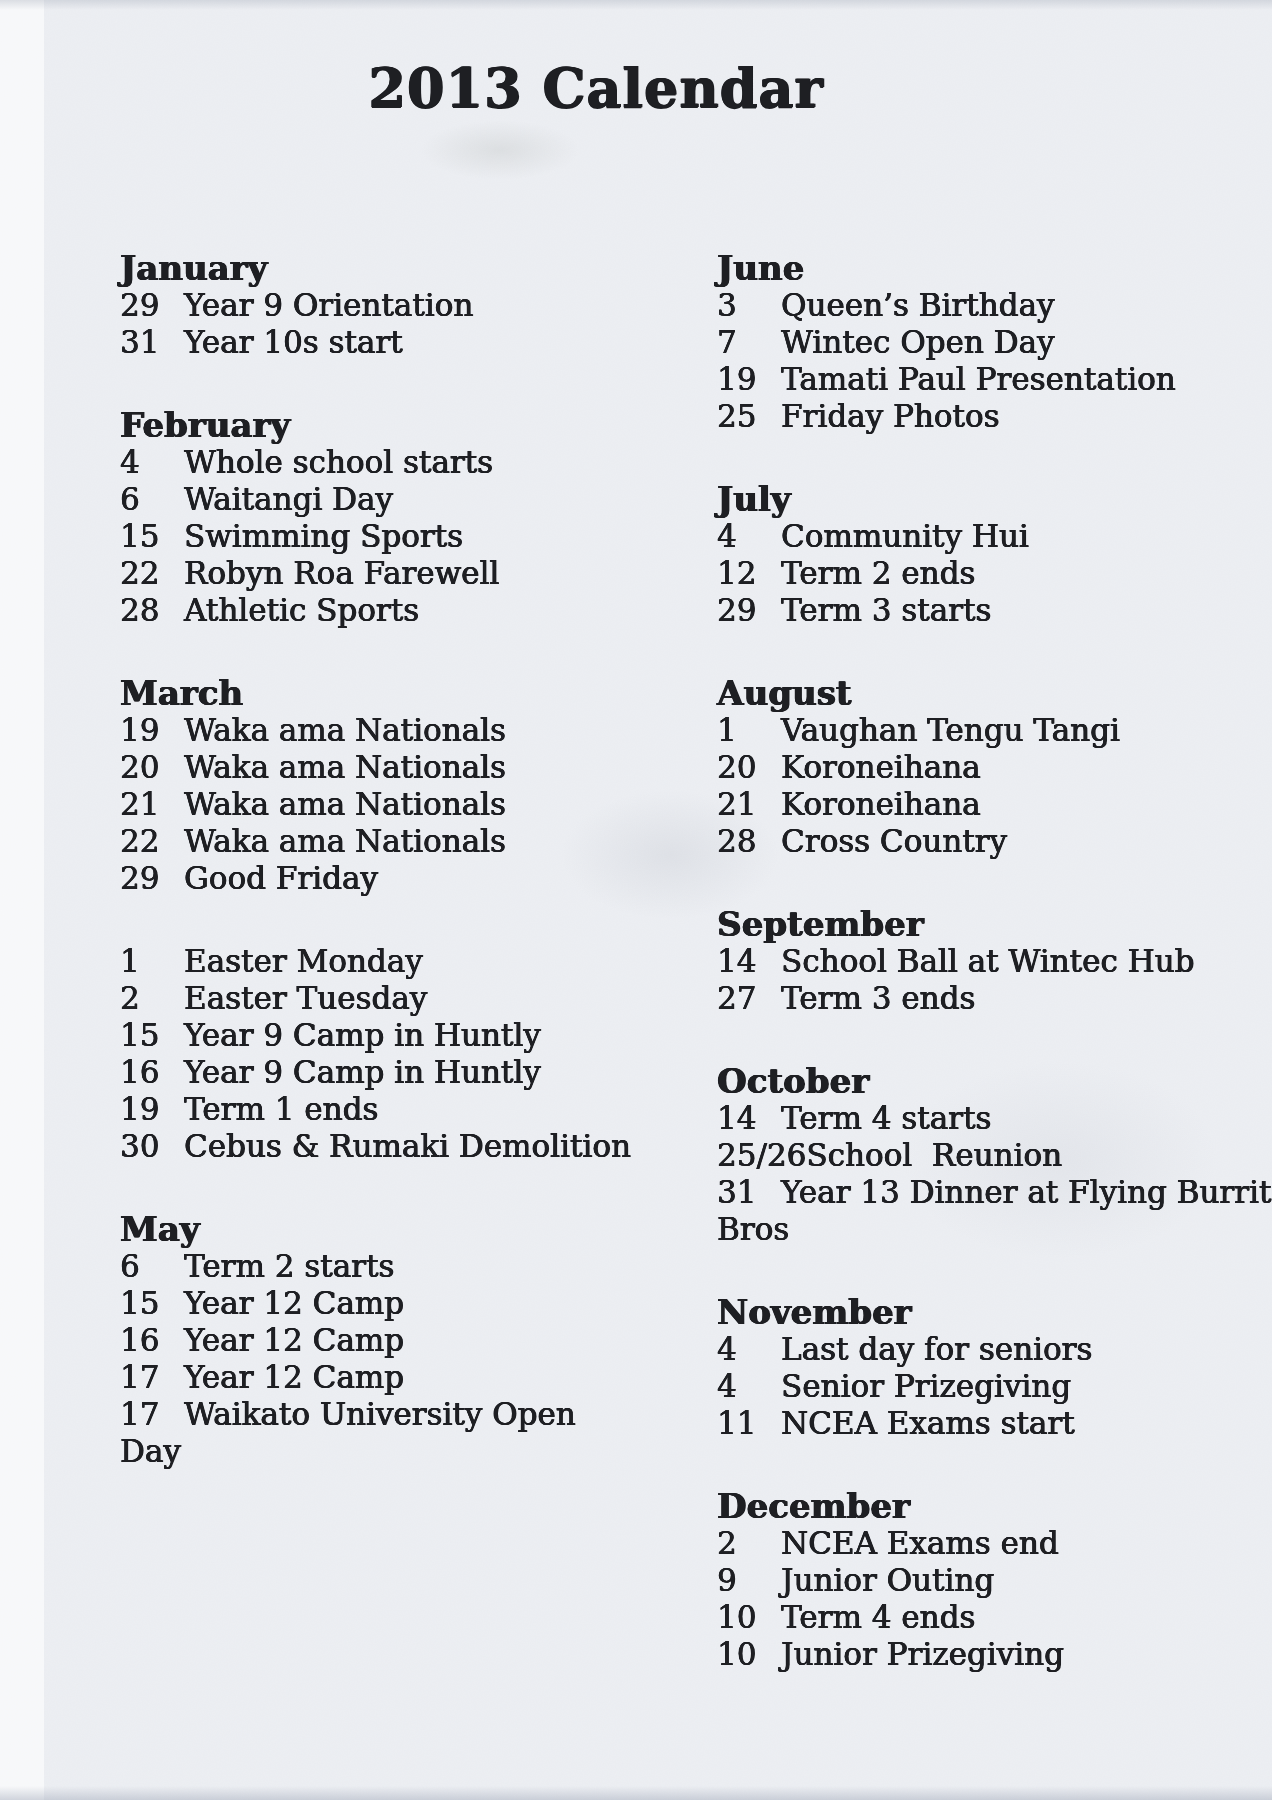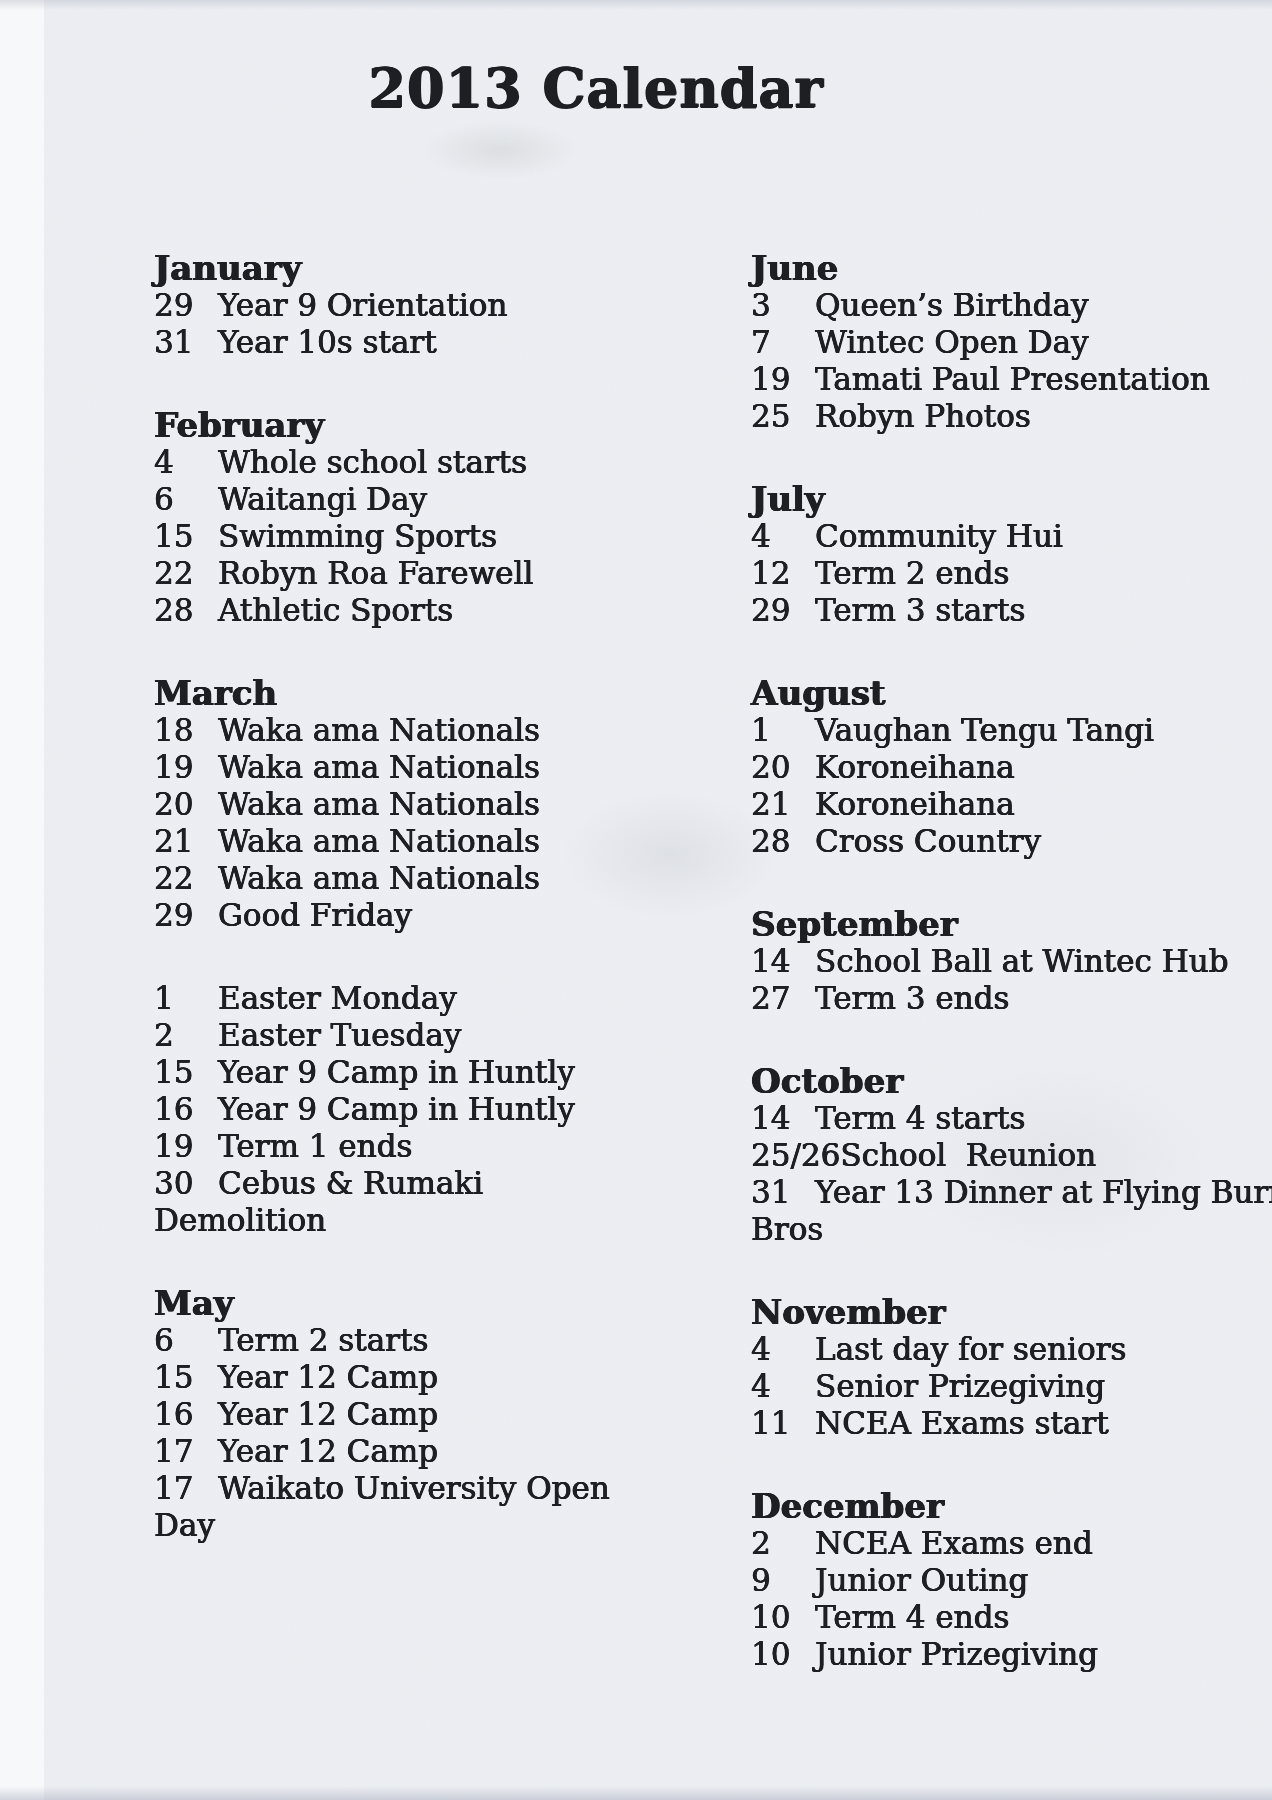--- a/index.html
+++ b/index.html
@@ -33,21 +33,21 @@
     position:absolute; top:56px; left:0; width:1272px;
     text-align:center; transform:translateX(-40px);
     font-size:54px; font-weight:bold; letter-spacing:1px;
     text-shadow:1px 0 currentColor, -0.6px 0 currentColor, 0 0.6px currentColor;
   }
 
   .col { position:absolute; top:250px; }
   .col-left  { left:120px; width:520px; }
   .col-right { left:717px; width:620px; }
 
-  .month { margin-bottom:46px;margin-left:34px; }
+  .month { margin-bottom:46px; }
   .month.extra-gap { margin-top:46px; }
 
   .month-name {
     font-size:34px; line-height:37px; font-weight:bold;
     text-shadow:0.8px 0 currentColor, -0.4px 0 currentColor, 0 0.4px currentColor;
   }
   .event {
     font-size:31px; line-height:37px; font-weight:normal;
     text-shadow:0.6px 0 currentColor, -0.3px 0 currentColor, 0 0.3px currentColor;
   }
@@ -87,21 +87,20 @@
       <h2 class="month-name">February</h2>
       <div class="event"><span class="day">4</span><span class="evt">Whole school starts</span></div>
       <div class="event"><span class="day">6</span><span class="evt">Waitangi Day</span></div>
       <div class="event"><span class="day">15</span><span class="evt">Swimming Sports</span></div>
       <div class="event"><span class="day">22</span><span class="evt">Robyn Roa Farewell</span></div>
       <div class="event"><span class="day">28</span><span class="evt">Athletic Sports</span></div>
     </div>
 
     <div class="month">
       <h2 class="month-name">March</h2>
-      <div class="event"><span class="day">18</span><span class="evt">Waka ama Nationals</span></div>
       <div class="event"><span class="day">19</span><span class="evt">Waka ama Nationals</span></div>
       <div class="event"><span class="day">20</span><span class="evt">Waka ama Nationals</span></div>
       <div class="event"><span class="day">21</span><span class="evt">Waka ama Nationals</span></div>
       <div class="event"><span class="day">22</span><span class="evt">Waka ama Nationals</span></div>
       <div class="event"><span class="day">29</span><span class="evt">Good Friday</span></div>
     </div>
 
     <div class="month extra-gap">
       <div class="event"><span class="day">1</span><span class="evt">Easter Monday</span></div>
       <div class="event"><span class="day">2</span><span class="evt">Easter Tuesday</span></div>
@@ -122,21 +121,21 @@
 
   </div>
 
   <div class="col col-right">
 
     <div class="month">
       <h2 class="month-name">June</h2>
       <div class="event"><span class="day">3</span><span class="evt">Queen’s Birthday</span></div>
       <div class="event"><span class="day">7</span><span class="evt">Wintec Open Day</span></div>
       <div class="event"><span class="day">19</span><span class="evt">Tamati Paul Presentation</span></div>
-      <div class="event"><span class="day">25</span><span class="evt">Robyn Photos</span></div>
+      <div class="event"><span class="day">25</span><span class="evt">Friday Photos</span></div>
     </div>
 
     <div class="month">
       <h2 class="month-name">July</h2>
       <div class="event"><span class="day">4</span><span class="evt">Community Hui</span></div>
       <div class="event"><span class="day">12</span><span class="evt">Term 2 ends</span></div>
       <div class="event"><span class="day">29</span><span class="evt">Term 3 starts</span></div>
     </div>
 
     <div class="month">

